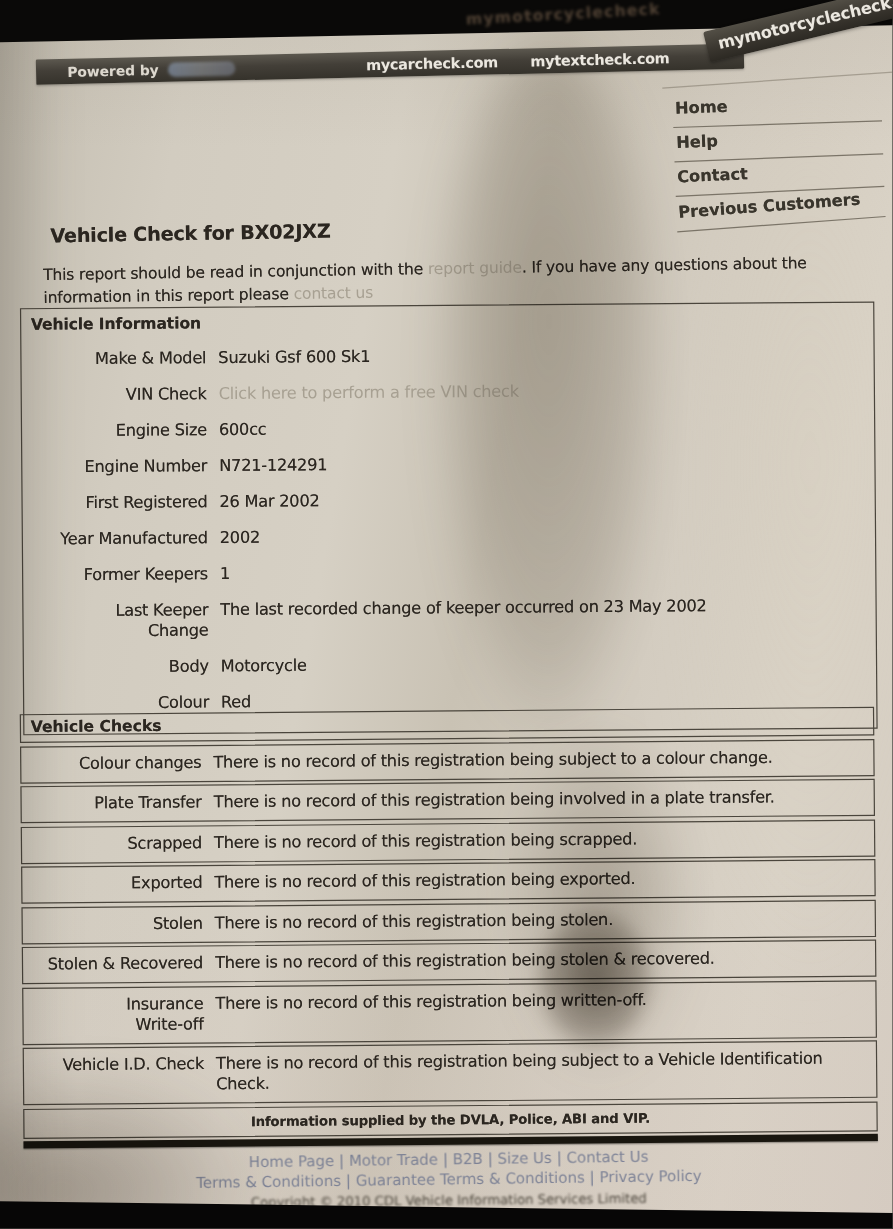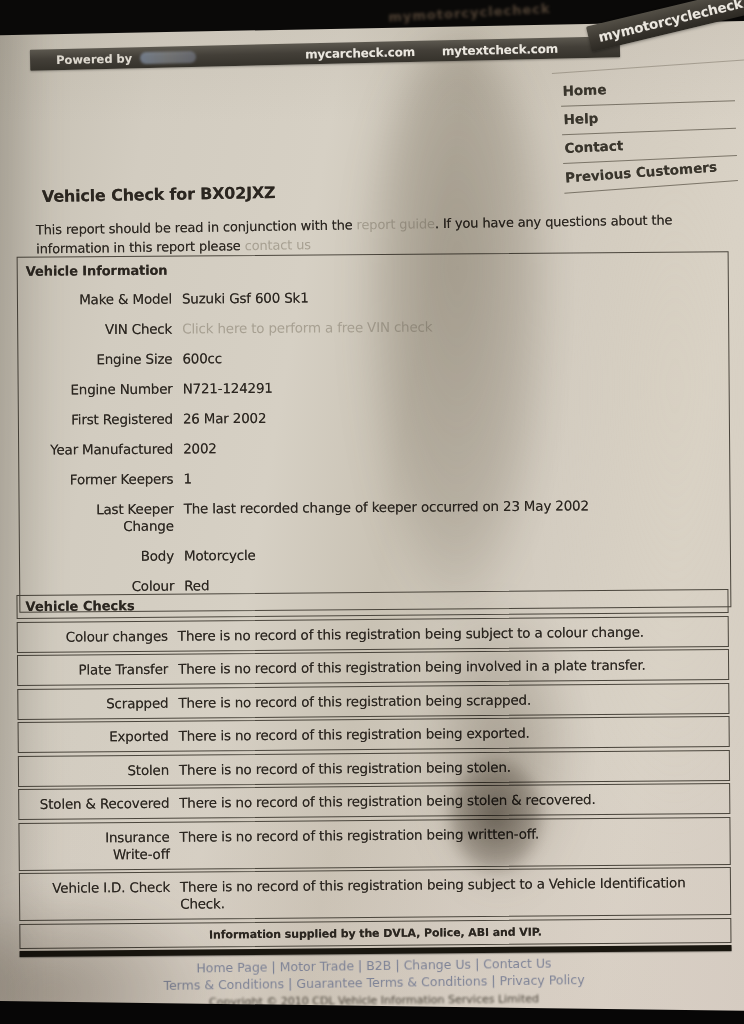--- a/index.html
+++ b/index.html
@@ -221,21 +221,21 @@
     </div>
     <div class="crow">
       <div class="clabel ink">Vehicle I.D. Check</div>
       <div class="cvalue ink">There is no record of this registration being subject to a Vehicle Identification Check.</div>
     </div>
     <div class="note-row ink">Information supplied by the DVLA, Police, ABI and VIP.</div>
     <div class="dark-rule"></div>
   </div>
 
   <div class="footer-links">
-    <div><span class="lnk">Home Page</span><span class="div">|</span><span class="lnk">Motor Trade</span><span class="div">|</span><span class="lnk">B2B</span><span class="div">|</span><span class="lnk">Change Us</span><span class="div">|</span><span class="lnk">Contact Us</span></div>
+    <div><span class="lnk">Home Page</span><span class="div">|</span><span class="lnk">Motor Trade</span><span class="div">|</span><span class="lnk">B2B</span><span class="div">|</span><span class="lnk">Size Us</span><span class="div">|</span><span class="lnk">Contact Us</span></div>
     <div><span class="lnk">Terms &amp; Conditions</span><span class="div">|</span><span class="lnk">Guarantee Terms &amp; Conditions</span><span class="div">|</span><span class="lnk">Privacy Policy</span></div>
   </div>
   <div class="copyright">Copyright © 2010 CDL Vehicle Information Services Limited</div>
 
   <div class="shadows">
     <div class="sh sh-left"></div>
     <div class="sh sh-mid"></div>
     <div class="sh sh-mid2"></div>
     <div class="sh sh-blob"></div>
     <div class="sh sh-botleft"></div>

